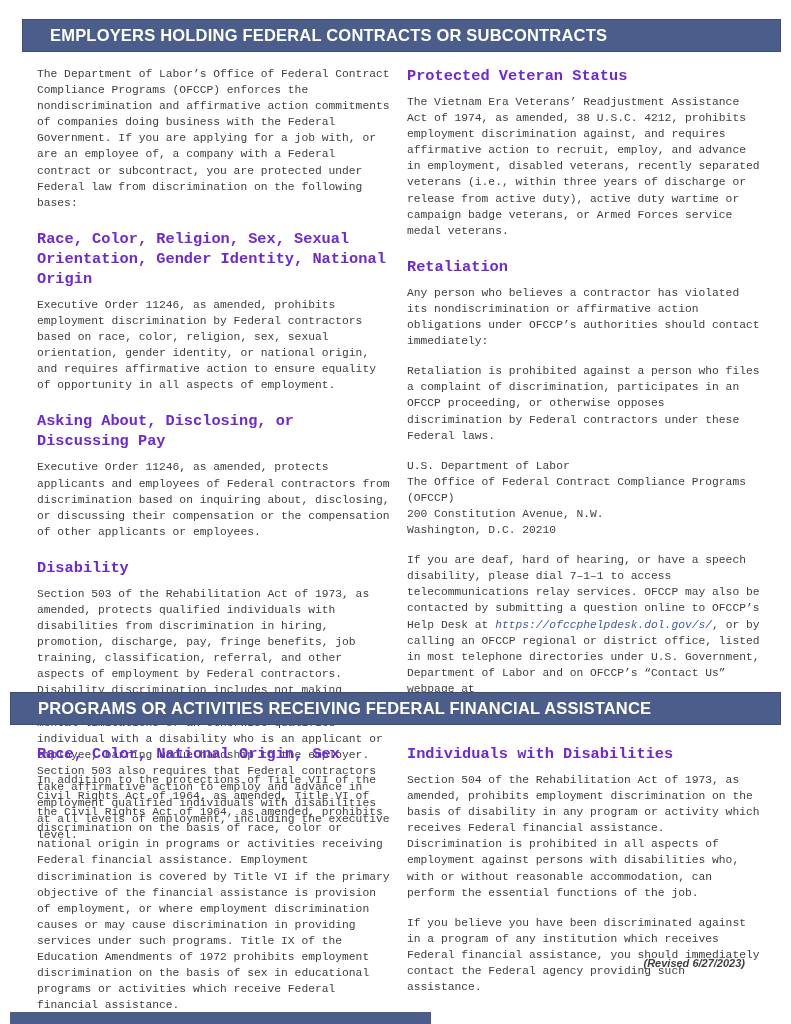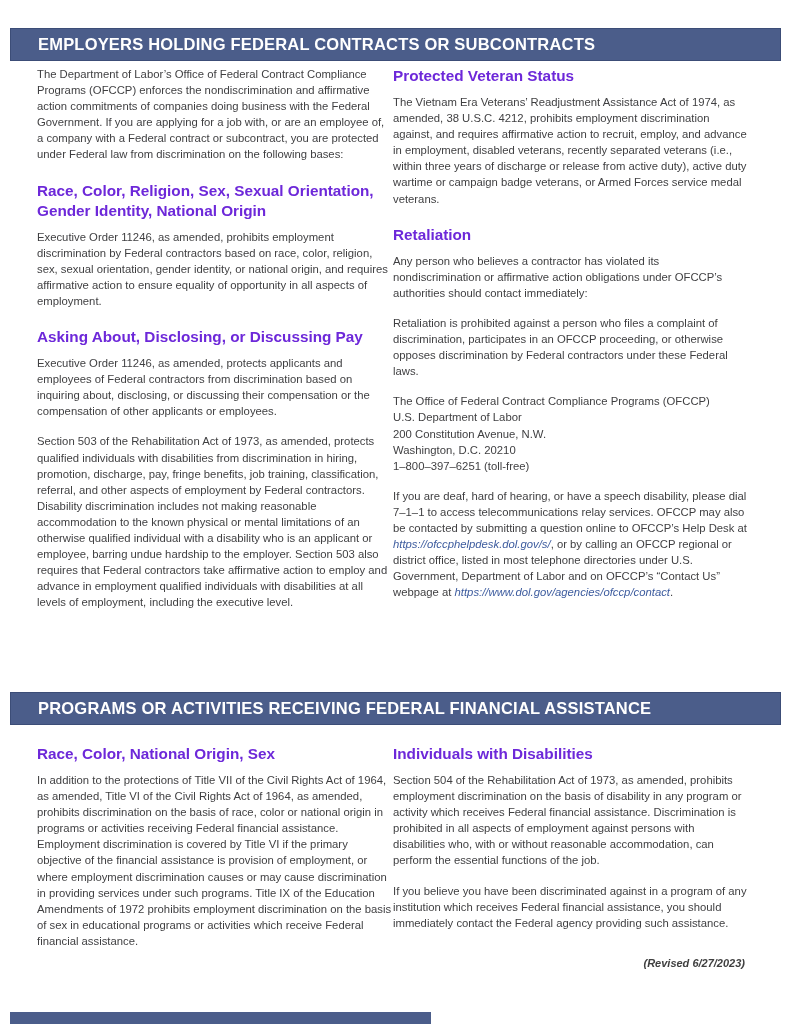--- a/index.html
+++ b/index.html
@@ -24,27 +24,29 @@
     align-items: center;
     padding-left: 27px;
   }
   .banner span {
     color: #ffffff;
     font-weight: 700;
     font-size: 16.5px;
     letter-spacing: 0.2px;
     white-space: nowrap;
   }
-  .banner1 { top: 28px; }
+  .banner1 { top: 19px; margin-left: 12px; }
   .banner2 { top: 692px; }
   .cols {
     position: absolute;
     left: 37px;
     width: 726px;
     display: flex;
+    gap: 14px;
+    font-family: Liberation Mono, monospace;
   }
   .cols1 { top: 66px; }
   .cols2 { top: 744px; }
   .col { width: 356px; }
   p.body {
     margin: 0 0 14px 0;
     font-size: 11.3px;
     line-height: 16.1px;
     color: #3f3f41;
     text-align: left;
@@ -96,34 +98,34 @@
     <span>EMPLOYERS HOLDING FEDERAL CONTRACTS OR SUBCONTRACTS</span>
   </div>
 
   <div class="cols cols1">
     <div class="col">
       <p class="body">The Department of Labor’s Office of Federal Contract Compliance Programs (OFCCP) enforces the nondiscrimination and affirmative action commitments of companies doing business with the Federal Government. If you are applying for a job with, or are an employee of, a company with a Federal contract or subcontract, you are protected under Federal law from discrimination on the following bases:</p>
       <h2 class="sec">Race, Color, Religion, Sex, Sexual Orientation, Gender Identity, National Origin</h2>
       <p class="body">Executive Order 11246, as amended, prohibits employment discrimination by Federal contractors based on race, color, religion, sex, sexual orientation, gender identity, or national origin, and requires affirmative action to ensure equality of opportunity in all aspects of employment.</p>
       <h2 class="sec">Asking About, Disclosing, or Discussing Pay</h2>
       <p class="body">Executive Order 11246, as amended, protects applicants and employees of Federal contractors from discrimination based on inquiring about, disclosing, or discussing their compensation or the compensation of other applicants or employees.</p>
+      <h2 class="sec">Disability</h2>
       <p class="body">Section 503 of the Rehabilitation Act of 1973, as amended, protects qualified individuals with disabilities from discrimination in hiring, promotion, discharge, pay, fringe benefits, job training, classification, referral, and other aspects of employment by Federal contractors. Disability discrimination includes not making reasonable accommodation to the known physical or mental limitations of an otherwise qualified individual with a disability who is an applicant or employee, barring undue hardship to the employer. Section 503 also requires that Federal contractors take affirmative action to employ and advance in employment qualified individuals with disabilities at all levels of employment, including the executive level.</p>
     </div>
     <div class="col">
       <h2 class="sec first">Protected Veteran Status</h2>
       <p class="body">The Vietnam Era Veterans’ Readjustment Assistance Act of 1974, as amended, 38 U.S.C. 4212, prohibits employment discrimination against, and requires affirmative action to recruit, employ, and advance in employment, disabled veterans, recently separated veterans (i.e., within three years of discharge or release from active duty), active duty wartime or campaign badge veterans, or Armed Forces service medal veterans.</p>
       <h2 class="sec">Retaliation</h2>
       <p class="body">Any person who believes a contractor has violated its nondiscrimination or affirmative action obligations under OFCCP’s authorities should contact immediately:</p>
       <p class="body">Retaliation is prohibited against a person who files a complaint of discrimination, participates in an OFCCP proceeding, or otherwise opposes discrimination by Federal contractors under these Federal laws.</p>
       <div class="contact">
+        <div>U.S. Department of Labor</div>
         <div>The Office of Federal Contract Compliance Programs (OFCCP)</div>
-        <div>U.S. Department of Labor</div>
         <div>200 Constitution Avenue, N.W.</div>
         <div>Washington, D.C. 20210</div>
-        <div>1–800–397–6251 (toll-free)</div>
       </div>
       <p class="body"><span>If you are deaf, hard of hearing, or have a speech disability, please dial 7–1–1 to access telecommunications relay services. OFCCP may also be contacted by submitting a question online to OFCCP’s Help Desk at </span><a class="doclink" href="#">https://ofccphelpdesk.dol.gov/s/</a><span>, or by calling an OFCCP regional or district office, listed in most telephone directories under U.S. Government, Department of Labor and on OFCCP’s “Contact Us” webpage at </span><a class="doclink" href="#">https://www.dol.gov/agencies/ofccp/contact</a><span>.</span></p>
     </div>
   </div>
 
   <div class="banner banner2">
     <span>PROGRAMS OR ACTIVITIES RECEIVING FEDERAL FINANCIAL ASSISTANCE</span>
   </div>
 
   <div class="cols cols2">

